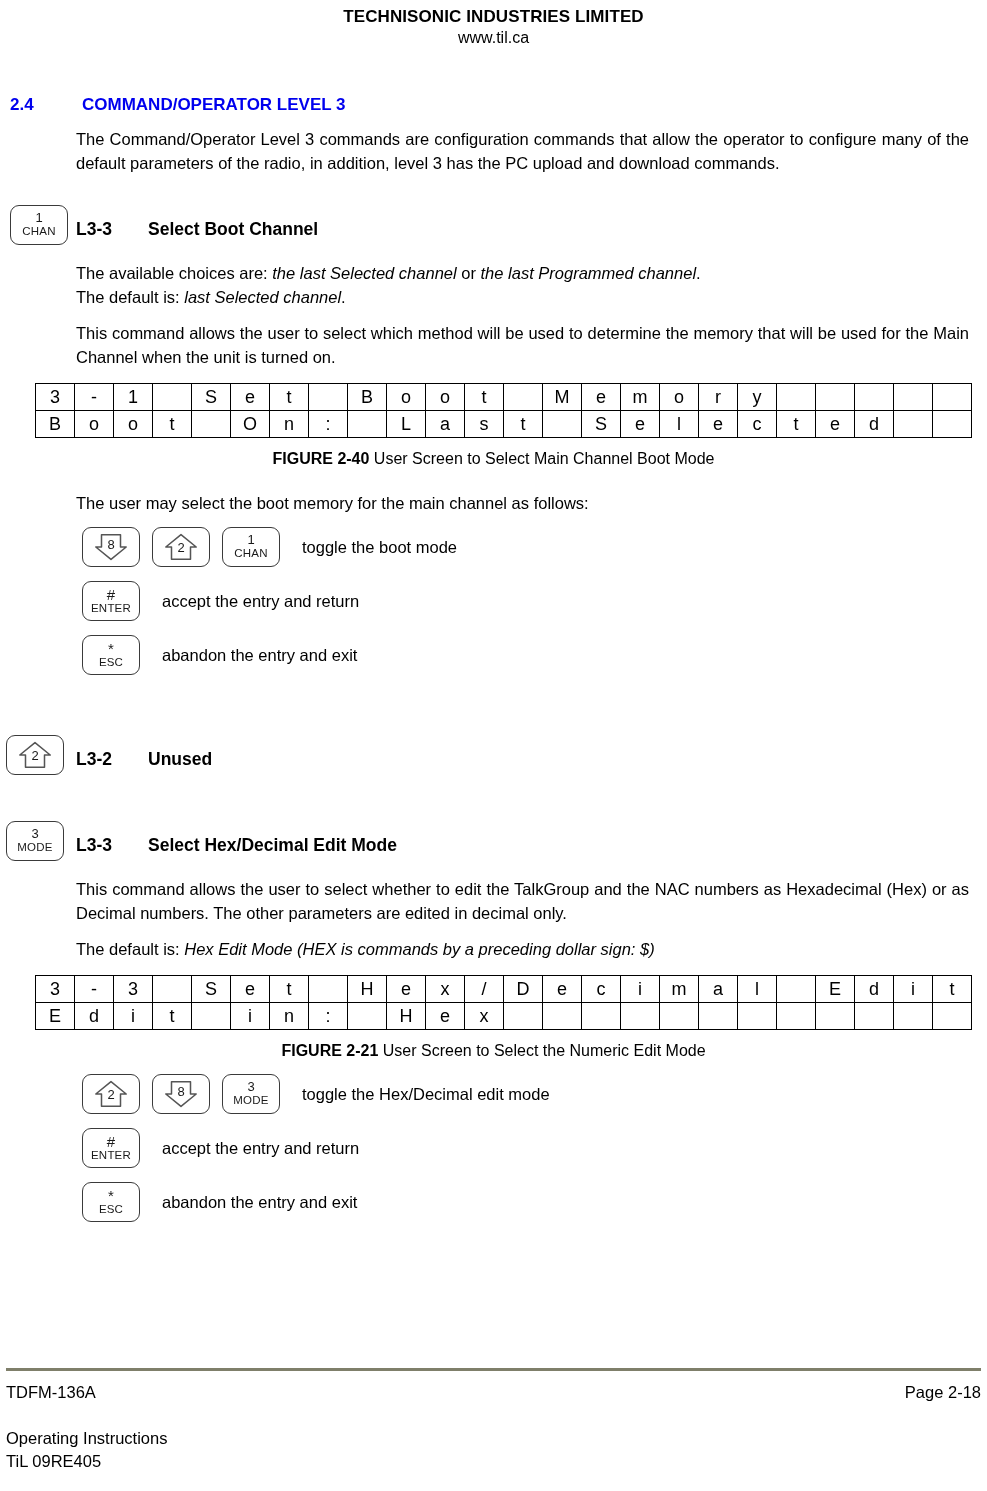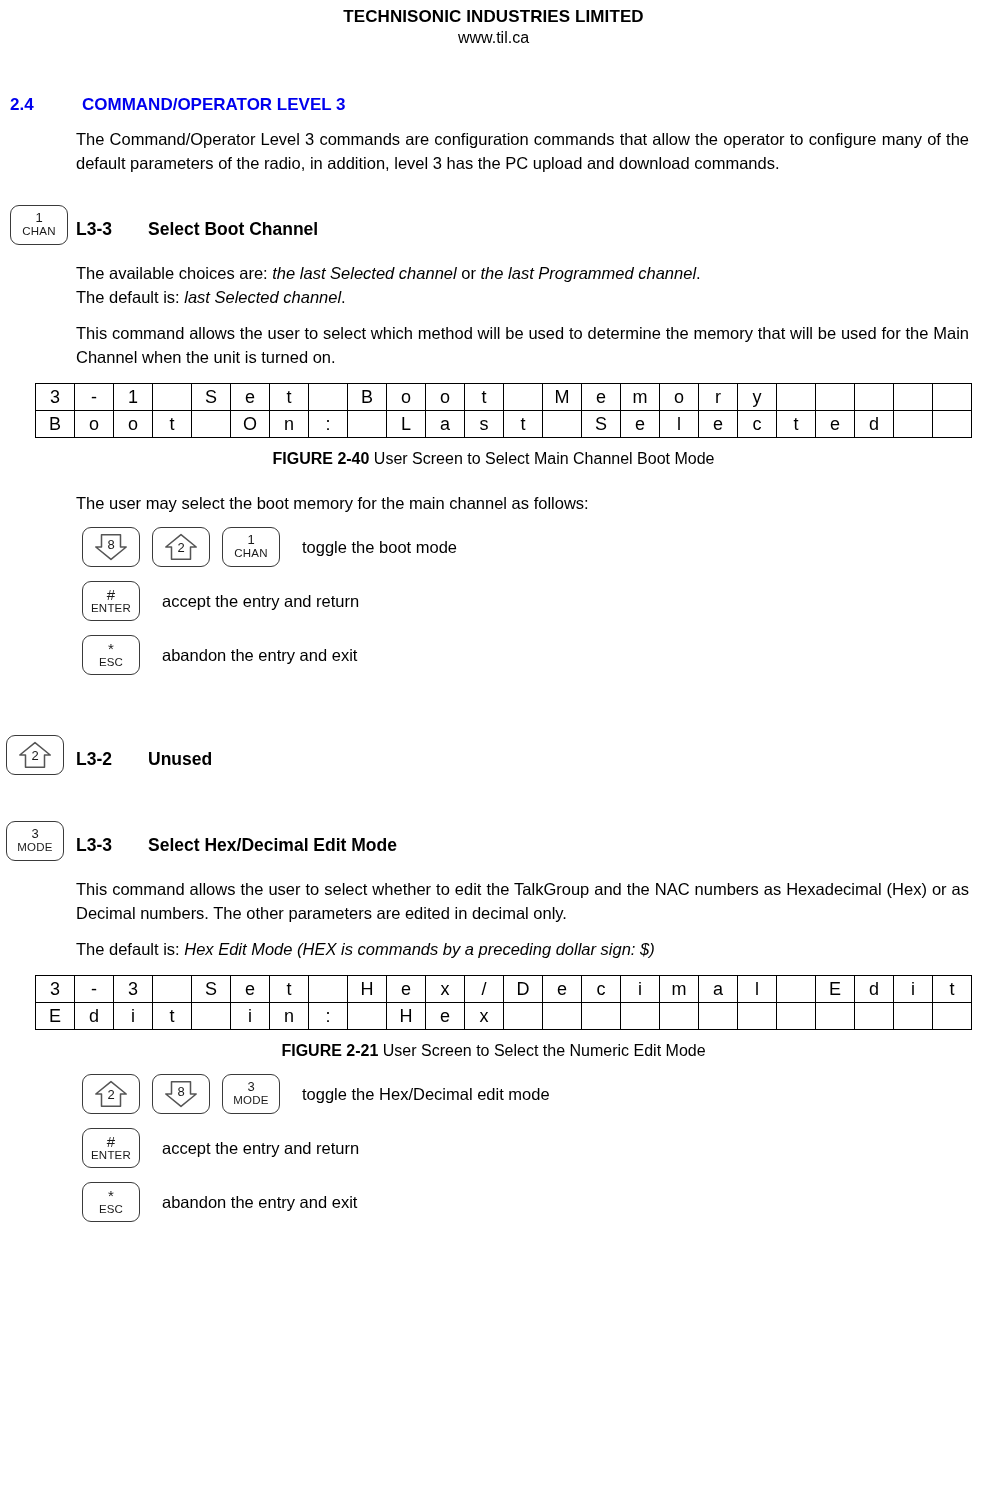--- a/index.html
+++ b/index.html
@@ -495,14 +495,24 @@
         <div class="legend-keys">
           <div class="key key-std">
             <div class="key-sym">*</div>
             <div class="key-bot">ESC</div>
           </div>
         </div>
         <div class="legend-text">abandon the entry and exit</div>
       </div>
     </div>
 
+  <div class="footer">
+    <div class="footer-rule"></div>
+    <div class="footer-cols">
+      <div class="footer-left">
+        <span class="doc-line"><span>TDFM-136A</span><span class="sep"></span><span>Operating Instructions</span></span>
+        <span>TiL 09RE405</span>
+      </div>
+      <div class="footer-right">Page 2-18</div>
+    </div>
+  </div>
 
 </div>
 
 </body></html>

